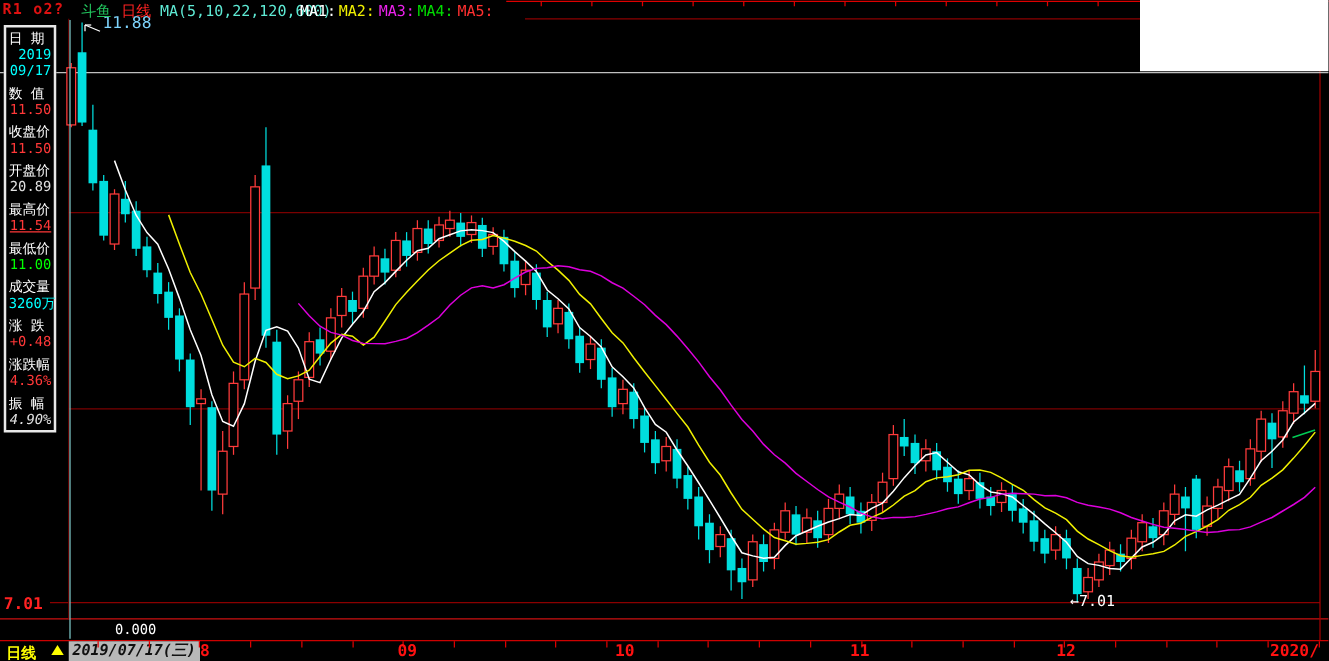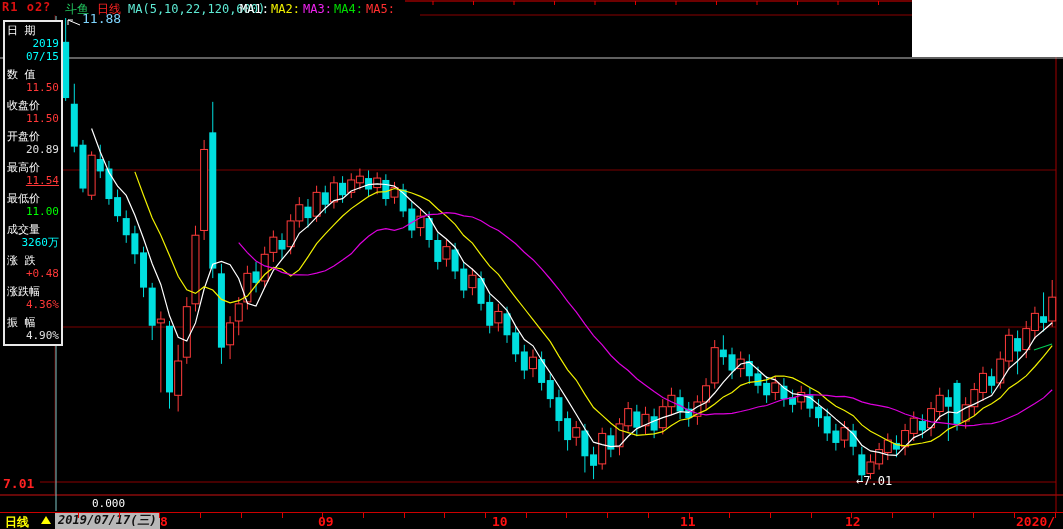--- a/index.html
+++ b/index.html
@@ -4,21 +4,21 @@
 <style>
   html,body{margin:0;padding:0;background:#000;}
   #screen{position:relative;width:1063px;height:529px;background:#000;overflow:hidden;
           font-family:"DejaVu Sans Mono","Liberation Mono",monospace;}
   #klsvg{position:absolute;left:0;top:0;z-index:1;}
   .abs{position:absolute;white-space:nowrap;}
   
   .hdr-txt{top:2px;font-size:12px;line-height:14px;z-index:4;}
   #app-icon{left:2px;top:0px;color:#dd1111;font-weight:bold;font-size:12px;letter-spacing:1px;z-index:6;}
   
-  #info-panel{left:3px;top:20px;width:60px;height:326px;background:#000;
+  #info-panel{left:3px;top:20px;width:42px;height:326px;background:#000;
               border:2px solid #e8e8e8;z-index:5;padding:2px 2px 0 2px;box-sizing:border-box;}
   .ip-label{color:#fff;font-size:11px;line-height:13px;text-align:left;letter-spacing:0px;}
   .ip-val{font-size:11px;line-height:13px;text-align:right;}
   .ip-gap{height:5px;}
   
   #popup{left:912px;top:0;width:151px;height:57px;background:#ffffff;z-index:6;}
   
   #anno-high{color:#7dd3fc;font-size:13px;z-index:3;}
   #anno-low{color:#fff;font-size:12px;z-index:3;}
   #axis-min{color:#ff2222;font-size:13px;font-weight:bold;z-index:4;}
@@ -310,21 +310,21 @@
   <span class="abs hdr-txt" style="left: 128px; color: #5eead4;">MA(5,10,22,120,600)</span>
   <span id="ma-legend-holder"><span class="abs hdr-txt" style="left: 240px; color: rgb(255, 255, 255);">MA1:</span><span class="abs hdr-txt" style="left: 271px; color: rgb(240, 240, 0);">MA2:</span><span class="abs hdr-txt" style="left: 303px; color: rgb(238, 34, 238);">MA3:</span><span class="abs hdr-txt" style="left: 334px; color: rgb(0, 221, 0);">MA4:</span><span class="abs hdr-txt" style="left: 366px; color: rgb(255, 48, 48);">MA5:</span></span>
 
   
   <div id="popup" class="abs"></div>
 
   
   <div id="info-panel" class="abs">
       <div class="ip-label">日 期</div>
       <div class="ip-val" style="color: rgb(0, 255, 255);">2019</div>
-      <div class="ip-val" style="color: rgb(0, 255, 255);">07/15</div>
+      <div class="ip-val" style="color: rgb(0, 255, 255);">09/17</div>
       <div class="ip-gap"></div>
       <div class="ip-label">数 值</div>
       <div class="ip-val" style="color: rgb(255, 56, 56);">11.50</div>
       <div class="ip-gap"></div>
       <div class="ip-label">收盘价</div>
       <div class="ip-val" style="color: rgb(255, 56, 56);">11.50</div>
       <div class="ip-gap"></div>
       <div class="ip-label">开盘价</div>
       <div class="ip-val" style="color: rgb(224, 224, 224);">20.89</div>
       <div class="ip-gap"></div>
@@ -337,21 +337,21 @@
       <div class="ip-label">成交量</div>
       <div class="ip-val" style="color: rgb(0, 255, 255);">3260万</div>
       <div class="ip-gap"></div>
       <div class="ip-label">涨 跌</div>
       <div class="ip-val" style="color: rgb(255, 56, 56);">+0.48</div>
       <div class="ip-gap"></div>
       <div class="ip-label">涨跌幅</div>
       <div class="ip-val" style="color: rgb(255, 56, 56);">4.36%</div>
       <div class="ip-gap"></div>
       <div class="ip-label">振 幅</div>
-      <div class="ip-val" style="color: rgb(224, 224, 224);">4.90%</div>
+      <div class="ip-val" style="color: rgb(224, 224, 224); font-style: italic;">4.90%</div>
       <div class="ip-gap"></div>
     </div>
 
   
   <span id="anno-high" class="abs" style="left:82px;top:11px">11.88</span>
   <span id="anno-low" class="abs" style="left:856px;top:474px">←7.01</span>
   <span id="axis-min" class="abs" style="left:3px;top:476px">7.01</span>
   <span id="vol-val" class="abs" style="left:92px;top:497px">0.000</span>
 
   

